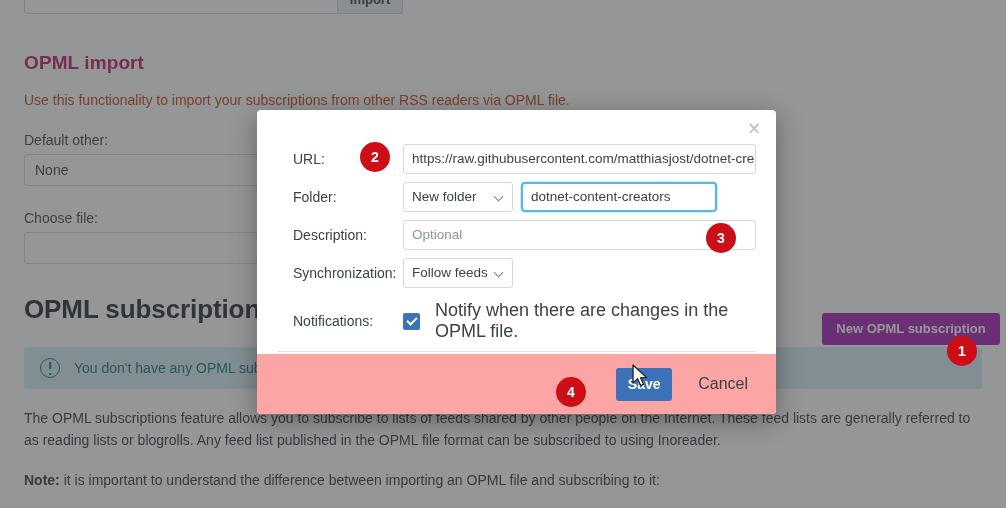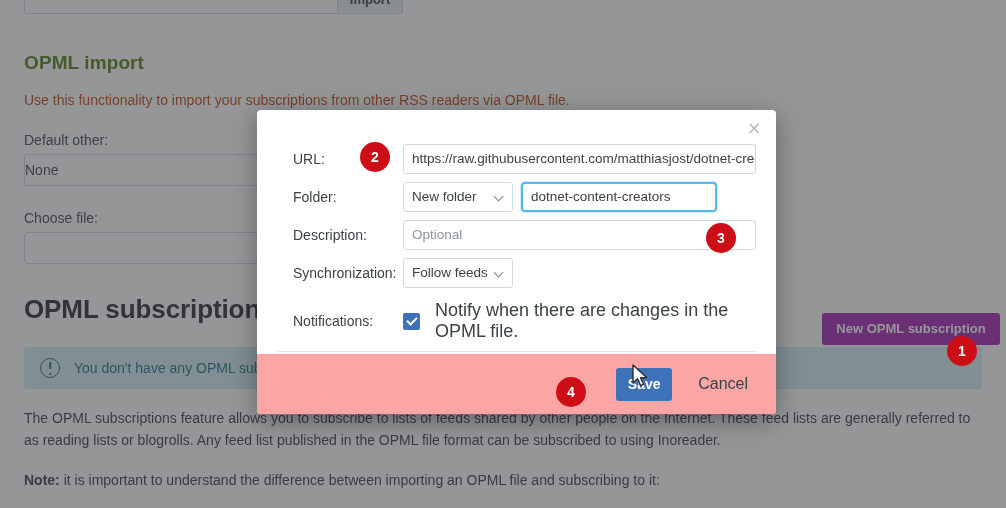--- a/index.html
+++ b/index.html
@@ -55,21 +55,21 @@
     font-size: 13px;
     color: #32373c;
     line-height: 26px;
     text-align: center;
     box-sizing: border-box;
   }
 
   h2.section-title {
     font-size: 19px;
     font-weight: bold;
-    color: #4d7c0f;
+    color: #be185d;
     margin: 38px 0 0 0;
     letter-spacing: 0.1px;
   }
   p.section-desc {
     font-size: 14px;
     color: #c2410c;
     margin: 18px 0 0 0;
   }
   .field-label {
     font-size: 14px;
@@ -77,20 +77,21 @@
     margin: 24px 0 6px 0;
   }
   .select-box {
     width: 430px;
     height: 32px;
     border: 1px solid #d3d8dc;
     border-radius: 3px;
     background: #fff;
     box-sizing: border-box;
     line-height: 30px;
+    padding-left: 10px;
     font-size: 14px;
     color: #3b4246;
   }
   .file-box {
     width: 430px;
     height: 32px;
     border: 1px solid #d3d8dc;
     border-radius: 3px;
     background: #fff;
     box-sizing: border-box;

